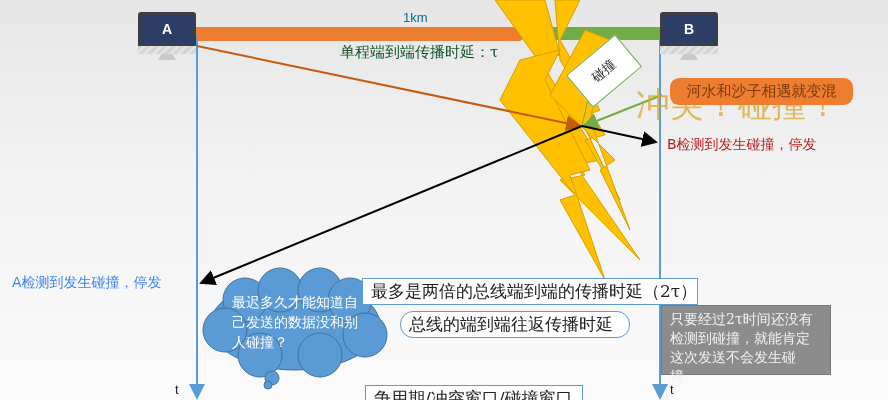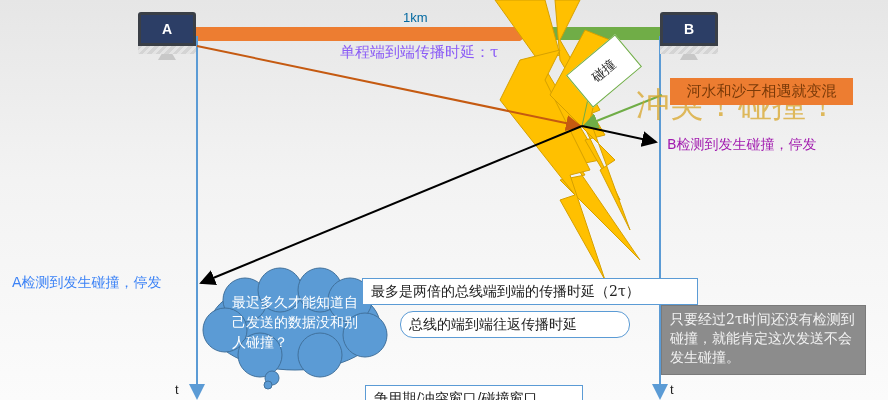--- a/index.html
+++ b/index.html
@@ -6,21 +6,21 @@
   body { width:888px; height:400px; overflow:hidden; position:relative;
          background: linear-gradient(180deg,#e6e6e6 0%,#f3f3f3 45%,#fbfbfb 100%);
          font-family: "DejaVu Sans", sans-serif; }
   .abs { position:absolute; }
   svg.layer { position:absolute; left:0; top:0; }
   .monitor { position:absolute; width:58px; height:50px; }
   .monitor .screen { position:absolute; left:0; top:0; width:58px; height:34px; background:#2c3e66; border:3px solid #3a3f47; box-sizing:border-box; border-radius:3px 3px 0 0; color:#fff; font-weight:bold; font-size:14px; display:flex; align-items:center; justify-content:center; font-family:"Liberation Sans", sans-serif; }
   .monitor .chin { position:absolute; left:0; top:34px; width:58px; height:8px; background:repeating-linear-gradient(135deg,#d4d4d4 0 3px,#e4e4e4 3px 6px); }
   .monitor .stand { position:absolute; left:20px; top:42px; width:18px; height:6px; background:#c8c8c8; clip-path:polygon(20% 0,80% 0,100% 100%,0 100%); }
   .lbl { position:absolute; white-space:nowrap; }
-  .box { position:absolute; background:#fff; border:1px solid #5b9bd5; box-sizing:border-box; font-size:14px; color:#222; padding:0 8px; display:flex; align-items:center; white-space:nowrap; font-family:"DejaVu Serif", serif; }
+  .box { position:absolute; background:#fff; border:1px solid #5b9bd5; box-sizing:border-box; font-size:17px; color:#222; padding:0 8px; display:flex; align-items:center; white-space:nowrap; font-family:"DejaVu Serif", serif; }
 </style>
 </head>
 <body>
 
 <svg class="layer" width="888" height="400" viewBox="0 0 888 400">
   <defs>
     <marker id="ahBlack" markerWidth="8" markerHeight="8" refX="7" refY="4" orient="auto">
         <path d="M0,0 L8,4 L0,8 Z" fill="#000"></path>
       </marker>
     <marker id="ahOrange" markerWidth="8" markerHeight="8" refX="7" refY="4" orient="auto">
@@ -76,33 +76,33 @@
   <div class="chin"></div>
   <div class="stand"></div>
 </div>
 <div class="monitor" style="left:660px;top:12px;">
   <div class="screen">B</div>
   <div class="chin"></div>
   <div class="stand"></div>
 </div>
 
 <div class="lbl" style="left:403px;top:10px;font-size:13px;color:#0369a1;font-family:'Liberation Sans',sans-serif;">1km</div>
-<div class="lbl" style="left:340px;top:43px;font-size:15px;color:#8b5cf6;font-family:'DejaVu Serif',serif;">单程端到端传播时延：τ</div>
+<div class="lbl" style="left:340px;top:43px;font-size:15px;color:#14532d;font-family:'DejaVu Serif',serif;">单程端到端传播时延：τ</div>
 
 <div class="abs" style="left:572px;top:50px;width:62px;height:40px;background:#fff;border:1px solid #70ad47;transform:rotate(-40deg);display:flex;align-items:center;justify-content:center;font-size:13px;font-family:'DejaVu Serif',serif;color:#222;">碰撞</div>
 
 <div class="lbl" style="left:636px;top:82px;font-size:34px;color:#d9a62a;opacity:0.75;font-family:'DejaVu Serif',serif;">冲突！碰撞！</div>
 
-<div class="abs" style="left:670px;top:78px;width:183px;height:27px;background:#ed7d31;color:#7a3a08;font-size:15px;display:flex;align-items:center;justify-content:center;white-space:nowrap;font-family:'DejaVu Serif',serif;">河水和沙子相遇就变混</div>
+<div class="abs" style="left:670px;top:78px;width:183px;height:27px;background:#ed7d31;color:#7a3a08;font-size:15px;display:flex;align-items:center;justify-content:center;white-space:nowrap;font-family:'DejaVu Serif',serif;border-radius:9px;">河水和沙子相遇就变混</div>
 
-<div class="lbl" style="left:667px;top:136px;font-size:14px;color:#a21caf;">B检测到发生碰撞，停发</div>
+<div class="lbl" style="left:667px;top:136px;font-size:14px;color:#b91c1c;">B检测到发生碰撞，停发</div>
 <div class="lbl" style="left:12px;top:274px;font-size:14px;color:#3b82f6;">A检测到发生碰撞，停发</div>
 
 <div class="abs" style="left:232px;top:292px;width:128px;font-size:14px;line-height:20px;color:#fff;font-family:'DejaVu Serif',serif;">最迟多久才能知道自己发送的数据没和别人碰撞？</div>
 
 <div class="box" style="left:362px;top:278px;width:336px;height:27px;">最多是两倍的总线端到端的传播时延（2τ）</div>
 <div class="box" style="left:400px;top:311px;width:230px;height:27px;border-radius:13px;">总线的端到端往返传播时延</div>
 <div class="box" style="left:365px;top:341px;width:218px;height:27px;margin-top:44px;">争用期/冲突窗口/碰撞窗口</div>
 
-<div class="abs" style="left:661px;top:305px;width:205px;height:70px;background:#8c8c8c;border:1px solid #7a7a7a;box-sizing:border-box;color:#f2f2f2;font-size:14px;line-height:19px;padding:4px 8px;font-family:'DejaVu Serif',serif;">只要经过2τ时间还没有检测到碰撞，就能肯定这次发送不会发生碰撞。</div>
+<div class="abs" style="left:661px;top:305px;width:170px;height:70px;background:#8c8c8c;border:1px solid #7a7a7a;box-sizing:border-box;color:#f2f2f2;font-size:14px;line-height:19px;padding:4px 8px;font-family:'DejaVu Serif',serif;">只要经过2τ时间还没有检测到碰撞，就能肯定这次发送不会发生碰撞。</div>
 
 <div class="lbl" style="left:175px;top:382px;font-size:13px;color:#222;font-family:'Liberation Sans',sans-serif;">t</div>
 <div class="lbl" style="left:670px;top:382px;font-size:13px;color:#222;font-family:'Liberation Sans',sans-serif;">t</div>
 
 </body></html>

